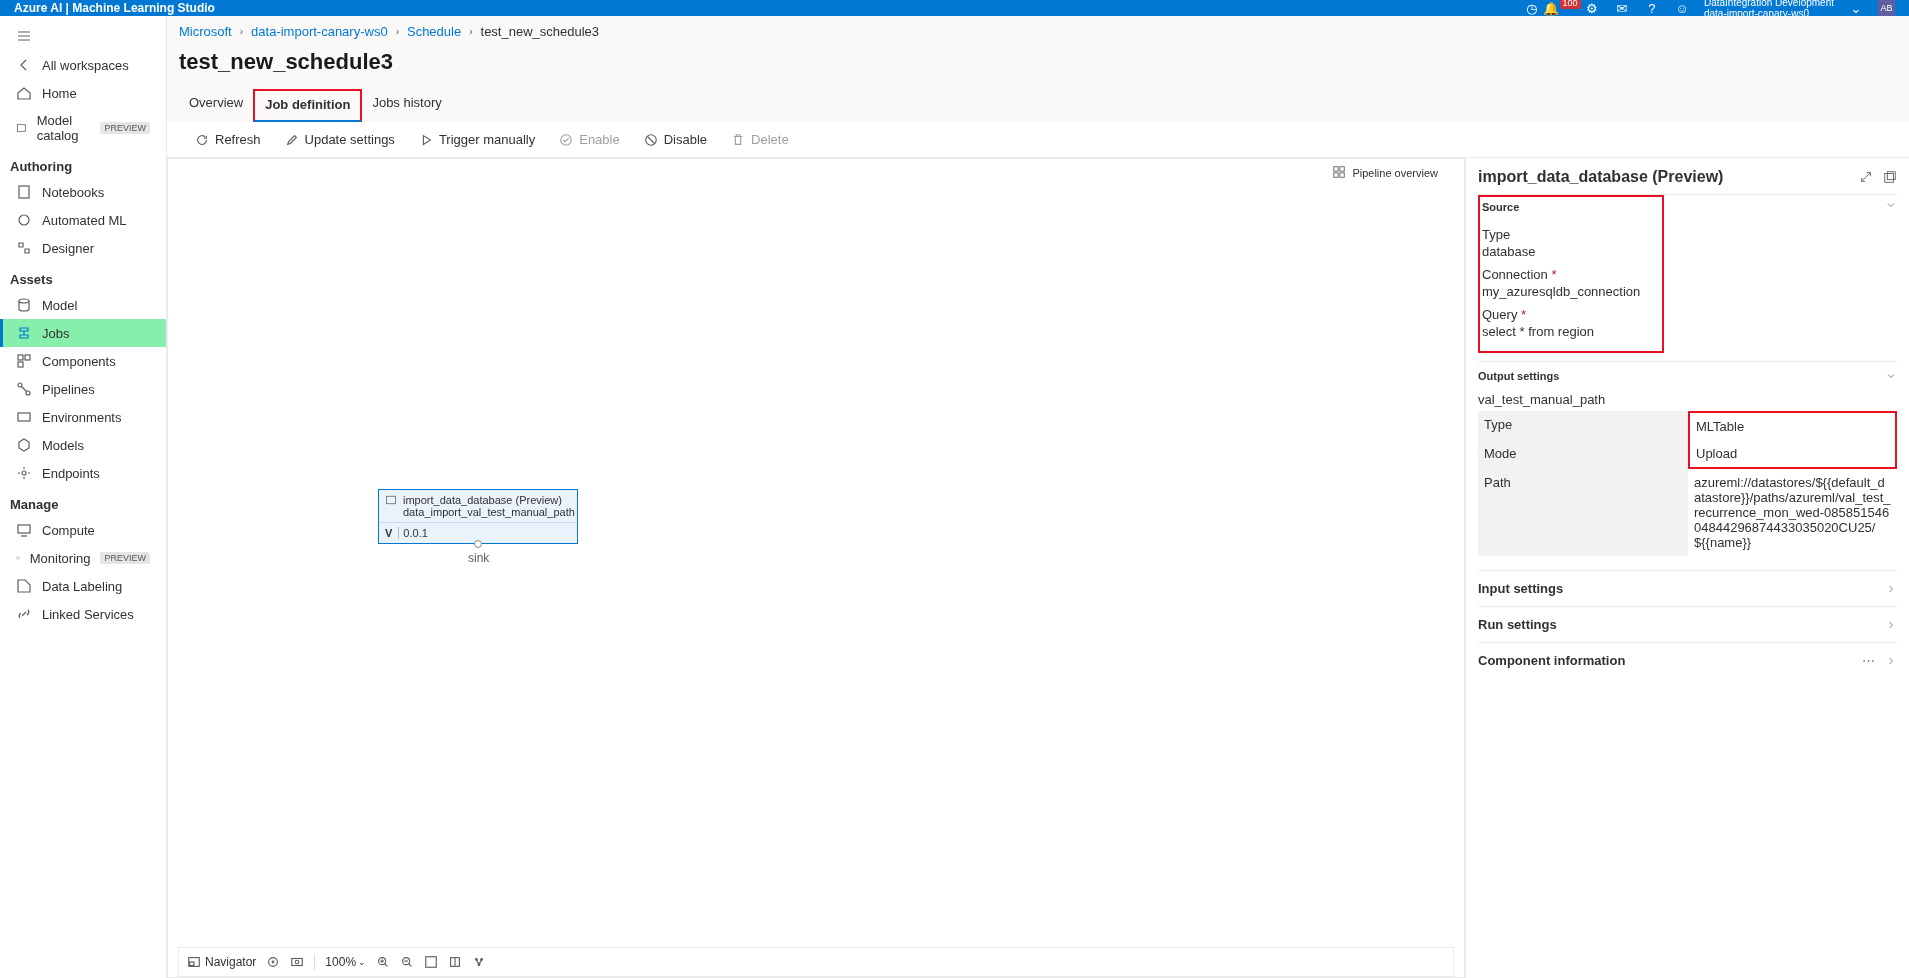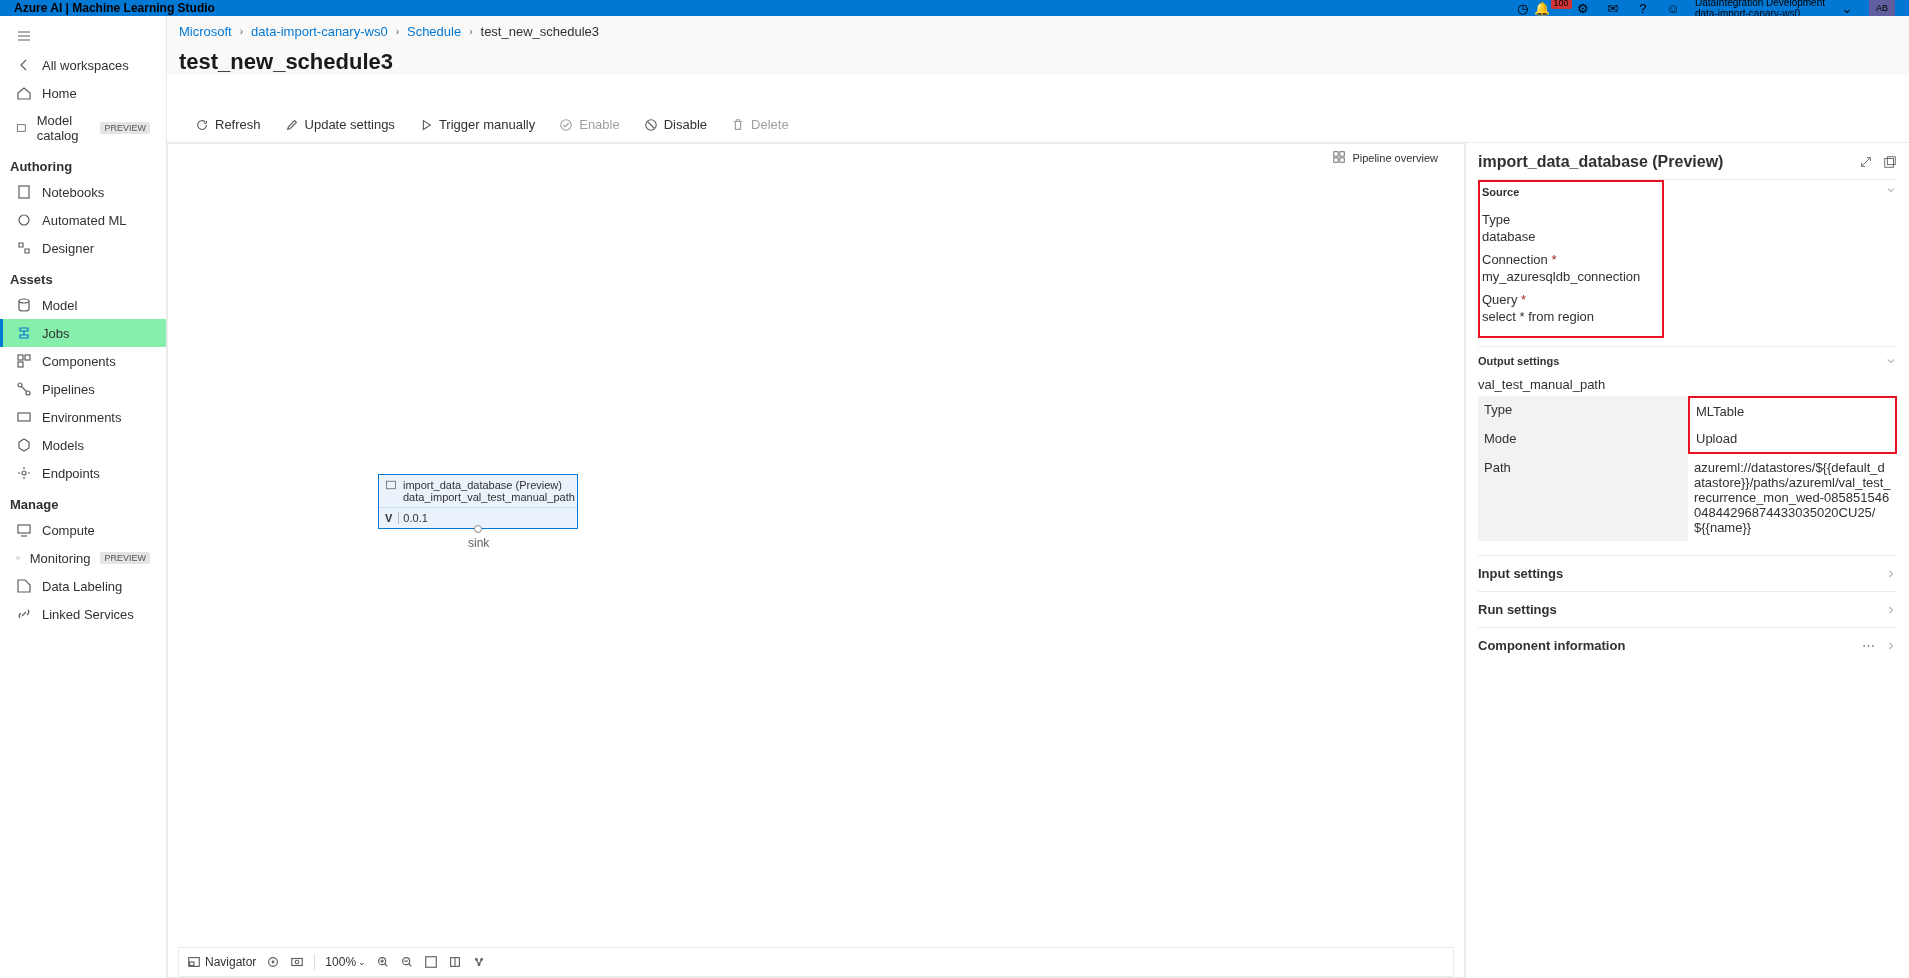--- a/index.html
+++ b/index.html
@@ -1,25 +1,25 @@
 <!DOCTYPE html>
 <html><head>
 <meta charset="utf-8">
 <style>
 * { margin: 0; padding: 0; box-sizing: border-box; font-family: "Segoe UI", sans-serif; }
 body { background: #fff; font-size: 13px; color: #323130; overflow: hidden; }
 
-.top-bar { background: #0078d4; color: #000000; height: 16px; display: flex; align-items: center; padding: 0 14px; font-size: 12px; }
+.top-bar { background: #0078d4; color: #ffffff; height: 16px; display: flex; align-items: center; padding: 0 14px; font-size: 12px; }
 .top-bar .title { font-weight: 600; }
 .top-bar .spacer { flex: 1; }
 .top-bar .icons { display: flex; gap: 14px; align-items: center; }
 .top-bar .icon { width: 16px; height: 16px; display:flex;align-items:center;justify-content:center; font-size:13px; cursor:pointer;}
 .top-bar .badge { background:#d13438; border-radius:2px; font-size:9px; padding:0 3px; line-height:12px; position:relative; top:-5px; }
 .top-bar .ws-info { font-size:10px; line-height:11px; text-align:left; }
-.top-bar .avatar { width:26px;height:18px;background:#605e9e;border-radius:2px;display:flex;align-items:center;justify-content:center;font-size:9px;}
+.top-bar .avatar { width:17px;height:18px;background:#605e9e;border-radius:2px;display:flex;align-items:center;justify-content:center;font-size:9px;}
 
 .layout { display: flex; height: calc(978px - 16px); }
 
 .sidebar { width: 167px; border-right: 1px solid #edebe9; padding: 8px 0; background:#fff;}
 .sidebar .burger { padding: 4px 16px; cursor:pointer;}
 .sidebar .nav-item { display: flex; align-items: center; gap: 10px; padding: 6px 16px; cursor: pointer; font-size: 13px; color:#323130;}
 .sidebar .nav-item.active { background: #86efac; border-left: 3px solid #0078d4; padding-left:13px;}
 .sidebar .section { padding: 10px 10px 4px; font-weight: 600; font-size: 13px; color:#323130;}
 .sidebar .preview-badge { background:#e5e5e5; color:#555; font-size:9px; padding:1px 4px; border-radius:2px;}
 .sidebar svg { width:16px; height:16px; stroke:#605e5c; fill:none; stroke-width:1.2;}
@@ -32,21 +32,21 @@
 .breadcrumb a { color:#0078d4; text-decoration:none; cursor:pointer;}
 
 .page-title { font-size: 22px; font-weight:600; padding: 10px 12px 0 12px; color:#1b1a19;}
 
 .tabs { display:flex; gap:0; padding: 14px 12px 0 12px; border-bottom:none;}
 .tabs .tab { padding: 6px 10px 8px; cursor:pointer; font-size:13px; color:#323130; border-bottom:2px solid transparent;}
 .tabs .tab.active { border-bottom:2px solid #0078d4; font-weight:600;}
 .red-box { border:2px solid #e81123;}
 
 .toolbar { display:flex; gap:4px; padding: 6px 18px; background:#fff;}
-.toolbar .btn { display:flex; align-items:center; gap:6px; padding:4px 10px; cursor:pointer; font-size:13px; color:#323130;margin-top:32px;}
+.toolbar .btn { display:flex; align-items:center; gap:6px; padding:4px 10px; cursor:pointer; font-size:13px; color:#323130;}
 .toolbar .btn.disabled { color:#a19f9d; cursor:default;}
 .toolbar .btn svg{width:14px;height:14px;stroke:#605e5c;fill:none;stroke-width:1.3;}
 .toolbar .btn.disabled svg{stroke:#a19f9d;}
 
 .workspace { flex:1; display:flex; border-top:1px solid #edebe9; background:#faf9f8; position:relative;}
 
 .canvas-region { flex:1; position:relative; background:#fff; border:1px solid #edebe9; margin:0;}
 
 .pipeline-overview-link { position:absolute; top:6px; right:26px; display:flex; align-items:flex-end; gap:6px; color:#323130; cursor:pointer; font-size:11px;}
 
@@ -245,20 +245,25 @@
       <span class="sep">›</span>
       <a>data-import-canary-ws0</a>
       <span class="sep">›</span>
       <a>Schedule</a>
       <span class="sep">›</span>
       <span class="current">test_new_schedule3</span>
     </div>
 
     <div class="page-title">test_new_schedule3</div>
 
+    <div class="tabs">
+      <div class="tab">Overview</div>
+      <div class="tab active red-box">Job definition</div>
+      <div class="tab">Jobs history</div>
+    </div>
 
     <div class="toolbar">
       <div class="btn">
           <svg viewBox="0 0 16 16">
             <path d="M13 8a5 5 0 11-1.5-3.5M13 3v3h-3"></path>
           </svg>
           <span>Refresh</span>
         </div>
       <div class="btn">
           <svg viewBox="0 0 16 16">

